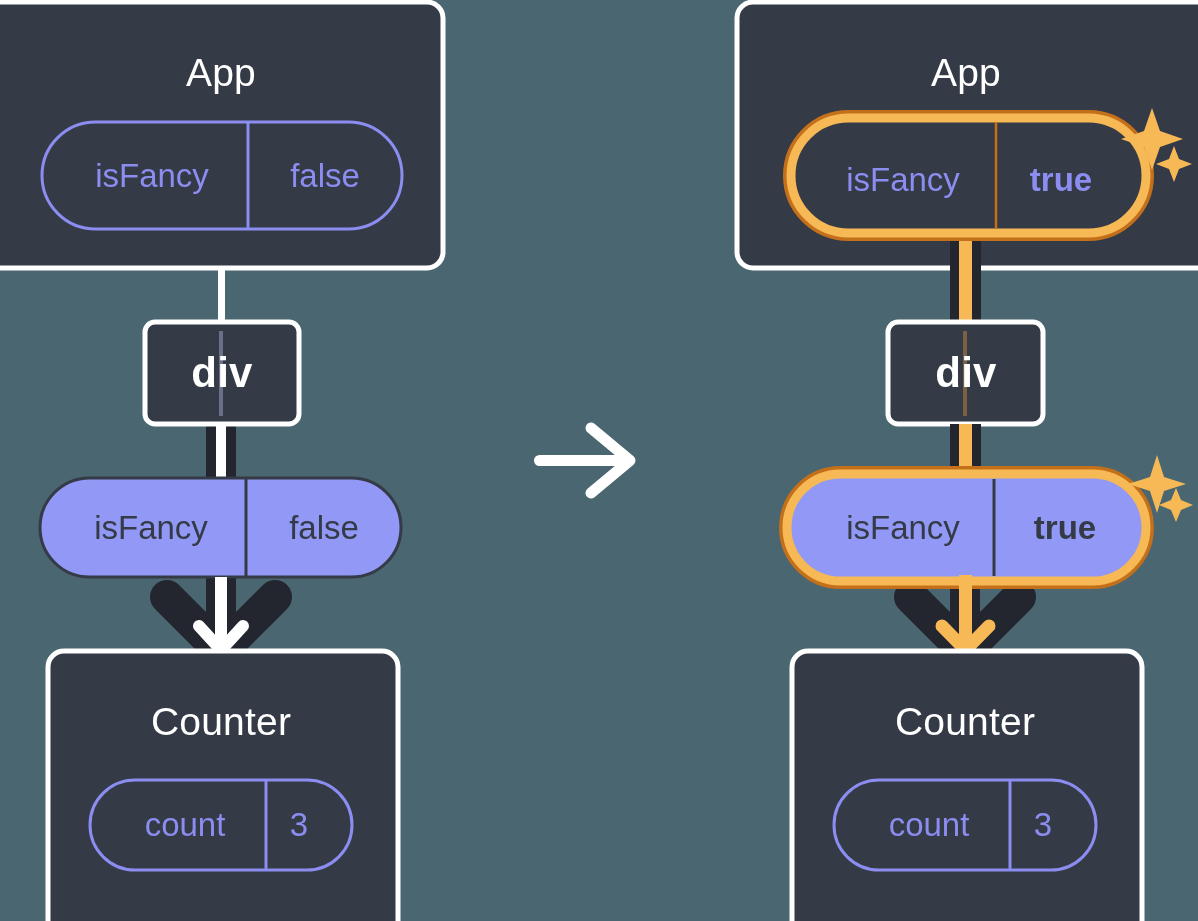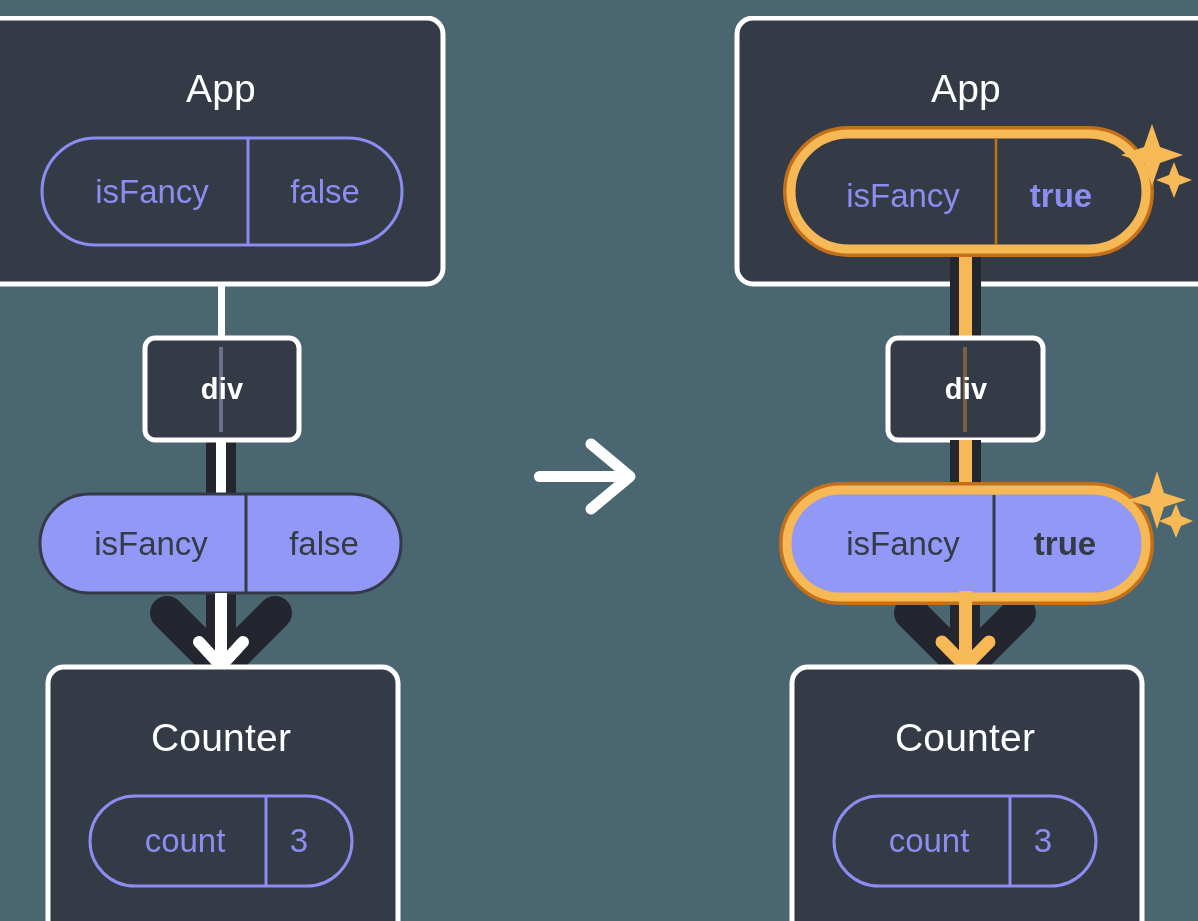--- a/index.html
+++ b/index.html
@@ -1,30 +1,30 @@
 <!DOCTYPE html>
 <html><head>
 <meta charset="utf-8">
 <style>
   html,body{margin:0;padding:0;background:#4a6670;}
   body{
     font-family:"Liberation Sans", sans-serif;
     width:1198px;height:921px;position:relative;overflow:hidden;
   }
-  #stage{position:absolute;left:0;top:16px;width:1198px;height:813px;}
+  #stage{position:absolute;left:0;top:0;width:1198px;height:813px;}
   svg#scene{position:absolute;left:0;top:0;width:1198px;height:921px;display:block;}
 
   
   .lbl{position:absolute;white-space:nowrap;pointer-events:none;}
   .comp-title{
     color:#ffffff;font-size:39px;font-weight:400;letter-spacing:.2px;
     transform:translate(-50%,-50%);
   }
   .div-title{
-    color:#ffffff;font-size:29px;font-weight:700;letter-spacing:.2px;
+    color:#ffffff;font-size:42px;font-weight:700;letter-spacing:.2px;
     transform:translate(-50%,-50%);
   }
   .pill-txt-outline{
     color:#8b8df0;font-size:33px;font-weight:400;
     transform:translate(-50%,-50%);
   }
   .pill-txt-solid{
     color:#343a46;font-size:33px;font-weight:400;
     transform:translate(-50%,-50%);
   }

